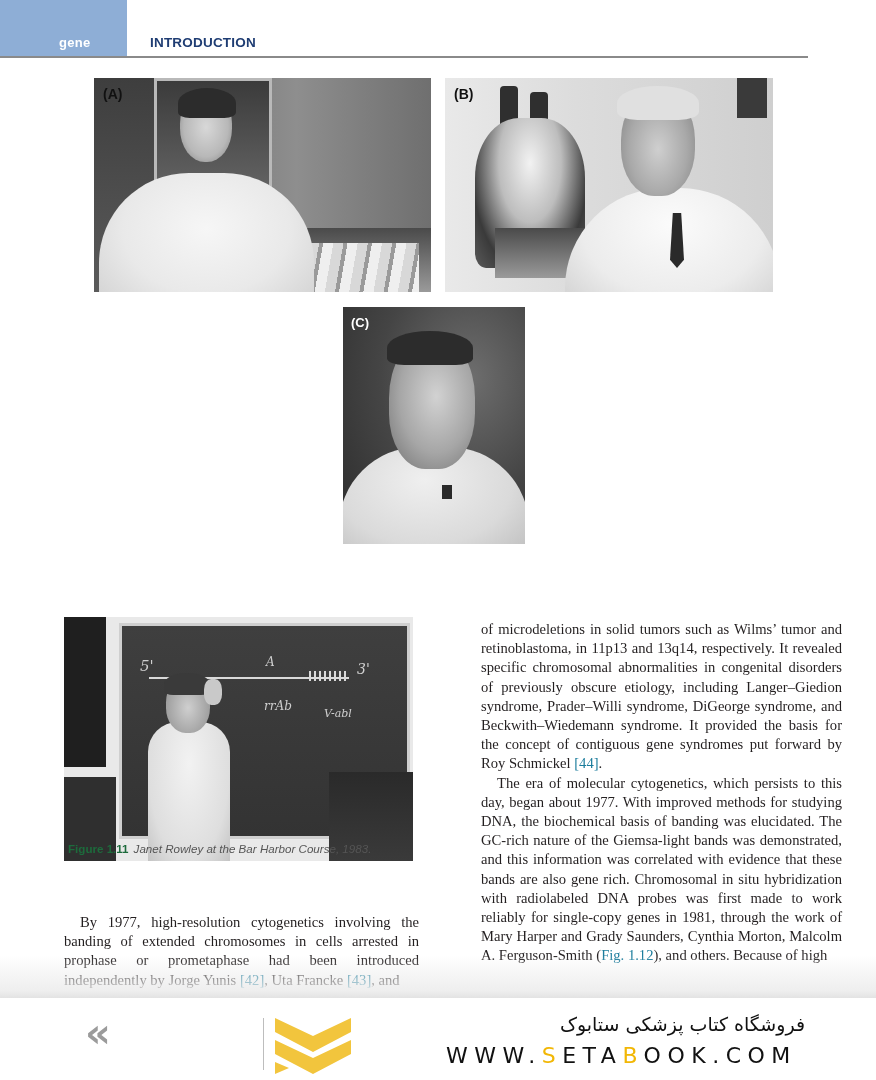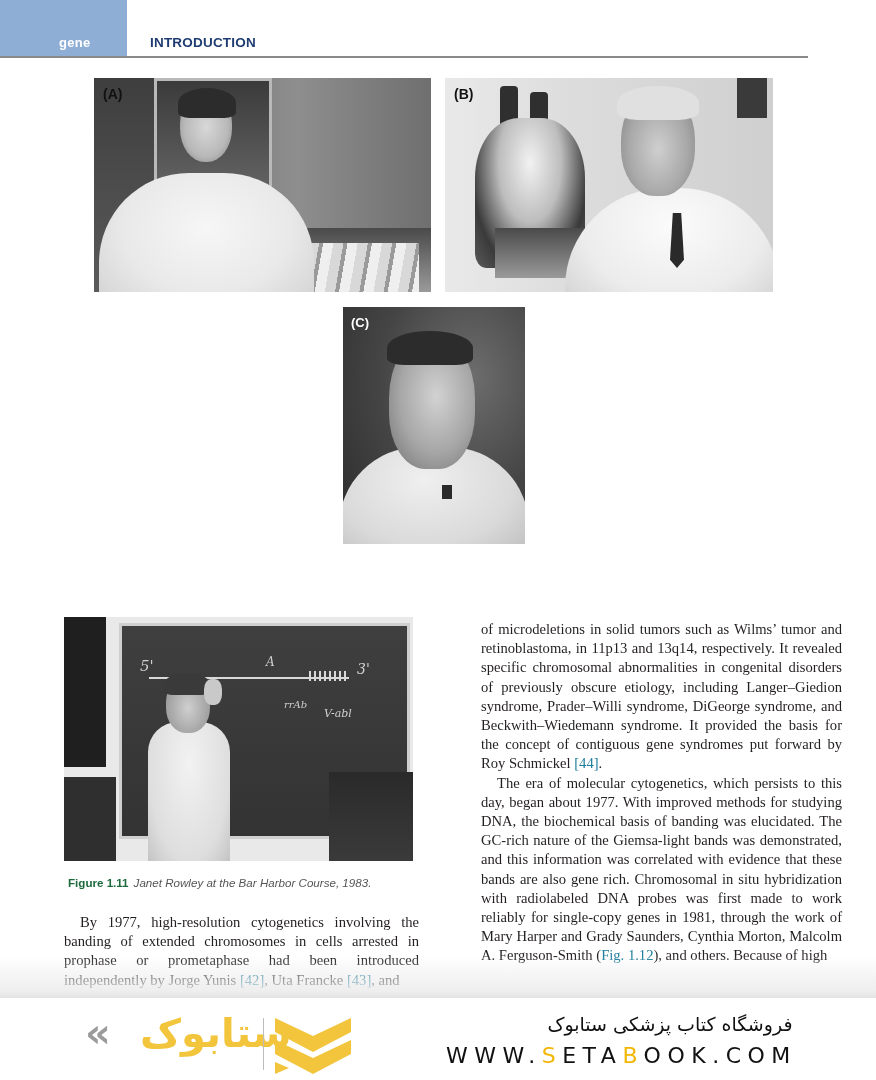--- a/index.html
+++ b/index.html
@@ -82,21 +82,21 @@
     #photo-c .person-hair { position:absolute; left:44px; top:24px; width:86px; height:34px; background:#2c2c2c; border-radius: 50% 50% 20% 20%; }
     #photo-c .tie { position:absolute; left:99px; top:178px; width:10px; height:14px; background:#2a2a2a; }
     #photo-c .photo-label { left: 8px; top: 8px; color: #ffffff; font-size: 13px; }
 
     .caption {
       position: absolute; font-family: "Liberation Sans", sans-serif; font-size: 11.6px;
       color: #555; line-height: 17px;
     }
     .caption .fig-num { color: #1d6b3c; font-weight: bold; margin-right: 5px; }
     #caption-1-10 { left: 58px; top: 556px; width: 760px; }
-    #caption-1-11 { left: 68px; top: 874px; width: 360px; }
+    #caption-1-11 { left: 68px; top: 840px; width: 360px; }
     #caption-1-11 .fig-text { font-style: italic; }
 
     
     #photo-d { left: 64px; top: 617px; width: 349px; height: 244px;
       background: #e9e9e9; }
     #photo-d .dark-board-left { position:absolute; left:0; top:0; width:42px; height:150px; background:#1f1f1f; }
     #photo-d .board { position:absolute; left:55px; top:6px; width:285px; height:210px;
       background: linear-gradient(180deg,#3f3f3f,#333); border: 3px solid #cfcfcf; }
     #photo-d .chalk-line { position:absolute; left:85px; top:60px; width:200px; height:2px; background:#d9d9d9; }
     #photo-d .chalk-coil { position:absolute; left:245px; top:54px; width:40px; height:10px;
@@ -127,21 +127,21 @@
     .footer-logo { position: absolute; left: 85px; top: 1010px; width: 270px; height: 65px; }
     .logo-latin {
       position: absolute; left: 0; top: 0;
       font-family: "DejaVu Sans", sans-serif; font-weight: bold; font-size: 40px; color: #9b9b9b; letter-spacing: -2px;
     }
     .logo-word { position: absolute; left: 55px; top: 0; font-family: "DejaVu Sans", sans-serif; font-size: 40px; color: #f2c53d; font-weight: bold; }
     .logo-sub { position: absolute; left: 5px; top: 48px; font-family: "DejaVu Sans", sans-serif; font-size: 13px; color: #ec4899; direction: rtl; margin-top: 40px; }
     .logo-divider { position: absolute; left: 178px; top: 8px; width: 1px; height: 52px; background: #bdbdbd; }
     .logo-chevron { position: absolute; left: 190px; top: 8px; width: 76px; height: 60px; }
     .store-name {
-      position: absolute; left: 535px; top: 1013px; width: 270px; text-align: center;
+      position: absolute; left: 535px; top: 1013px; width: 270px; text-align: right;
       font-family: "DejaVu Sans", sans-serif; font-size: 19px; color: #111; direction: rtl;
     }
     .store-url {
       position: absolute; left: 446px; top: 1043px;
       font-family: "DejaVu Sans", sans-serif; font-size: 22px; color: #111; letter-spacing: 6.5px;
     }
     .store-url .hl { color: #f2b705; }
   </style>
 </head>
 <body>
@@ -187,21 +187,21 @@
 
 
   <div class="photo" id="photo-d">
     <div class="dark-board-left"></div>
     <div class="board"></div>
     <div class="chalk-line"></div>
     <div class="chalk-coil"></div>
     <div class="chalk-text" style="left:76px;top:40px;font-size:15px">5'</div>
     <div class="chalk-text" style="left:202px;top:38px">A</div>
     <div class="chalk-text" style="left:293px;top:44px;font-size:14px">3'</div>
-    <div class="chalk-text" style="left:220px;top:82px;font-size:10px">rrAb</div>
+    <div class="chalk-text" style="left:200px;top:82px;font-size:12px">rrAb</div>
     <div class="chalk-text" style="left:260px;top:90px;font-size:11px">V-abl</div>
     <div class="lower-left"></div>
     <div class="lectern"></div>
     <div class="person-body"></div>
     <div class="person-head"></div>
     <div class="person-hair"></div>
     <div class="hand"></div>
   </div>
 
   <div class="caption" id="caption-1-11">
@@ -216,21 +216,20 @@
   <div class="col" id="col-left">
     <p class="indent"><span>By 1977, high-resolution cytogenetics involving the banding of extended chromosomes in cells arrested in prophase or prometaphase had been introduced independently by Jorge Yunis </span><span class="ref">[42]</span><span>, Uta Francke </span><span class="ref">[43]</span><span>, and</span></p>
   </div>
 
   <div class="page-fade"></div>
 </div>
 
 <div class="footer"></div>
 <div class="footer-logo">
   <div class="logo-latin">«</div>
-  <div class="logo-word">ستابوک</div>
   <div class="logo-sub">فروشگاه اینترنتی کتاب</div>
   <div class="logo-divider"></div>
   <svg class="logo-chevron" viewBox="0 0 76 60">
     <polygon points="0,0 38,18 76,0 76,14 38,34 0,14" fill="#f2c53d"></polygon>
     <polygon points="0,22 38,40 76,22 76,36 38,56 0,36" fill="#f2c53d"></polygon>
     <polygon points="0,44 14,50 0,56" fill="#f2c53d"></polygon>
   </svg>
 </div>
 <div class="store-name">فروشگاه کتاب پزشکی ستابوک</div>
 <div class="store-url"><span>WWW.</span><span class="hl">S</span><span>ETA</span><span class="hl">B</span><span>OOK.COM</span></div>

